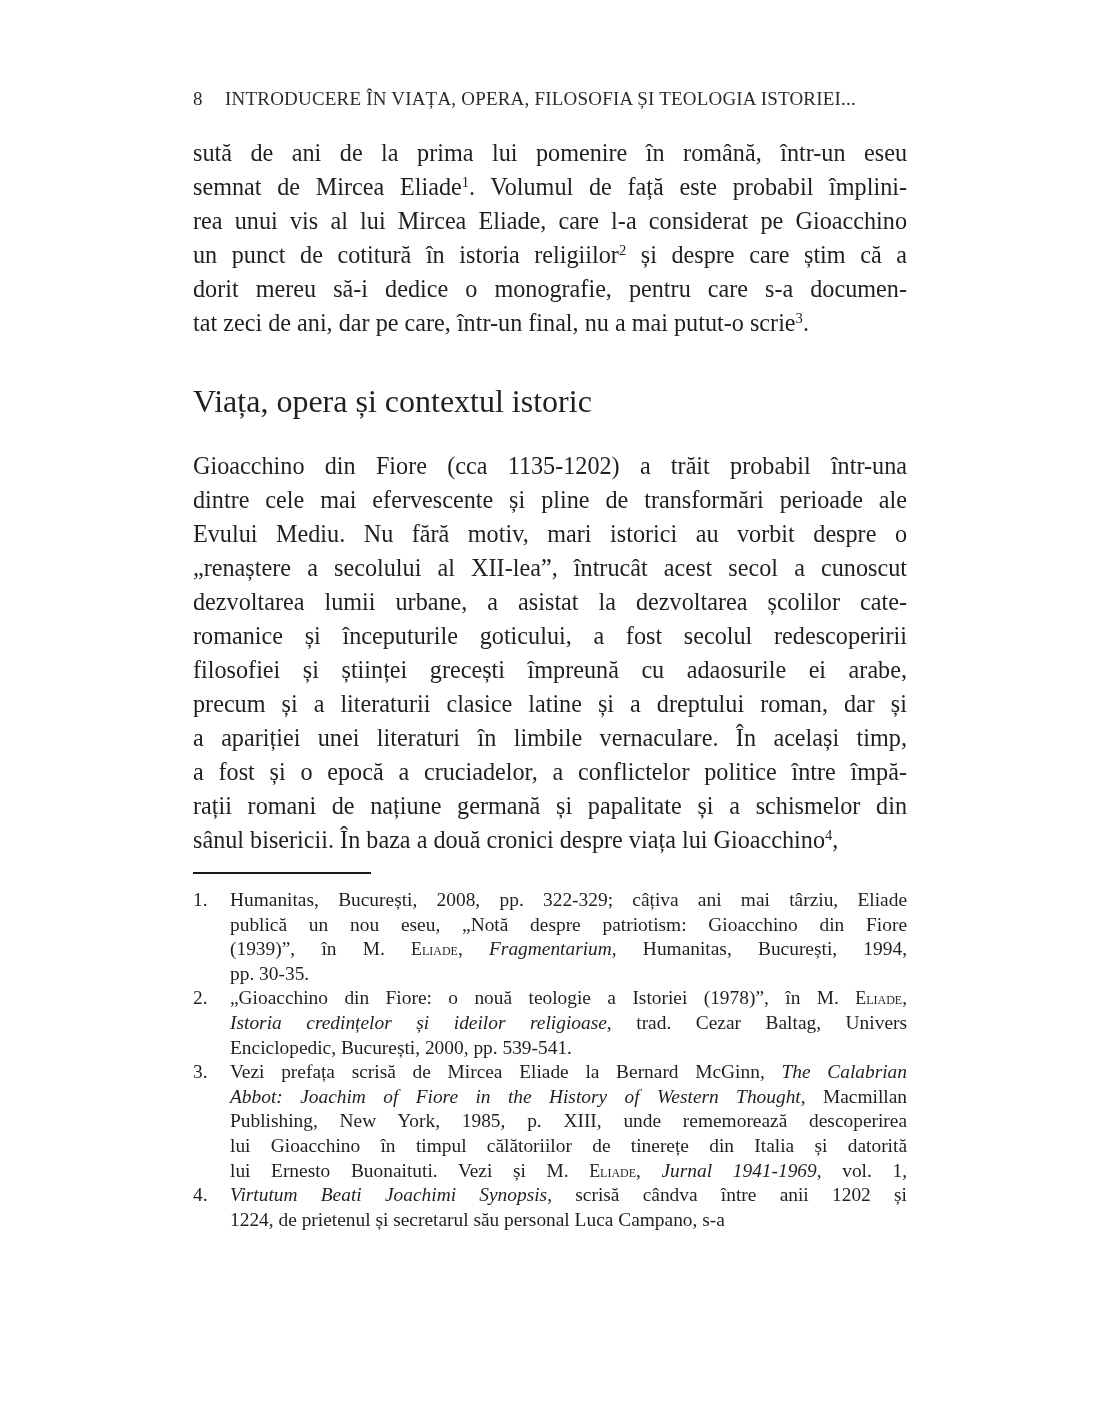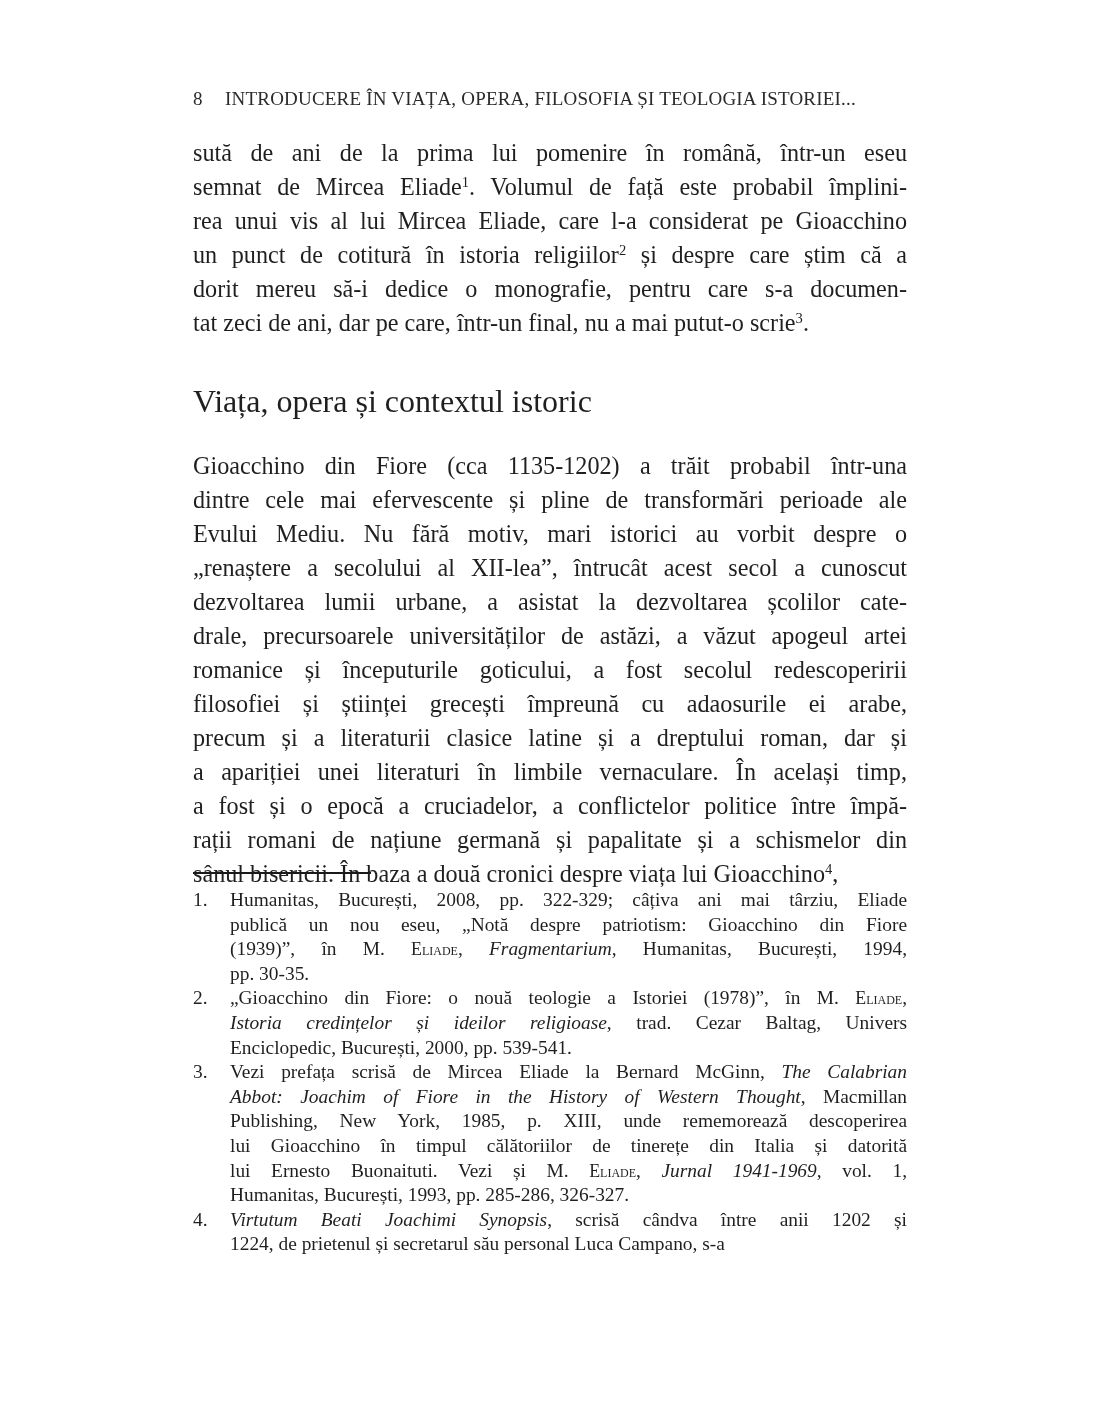--- a/index.html
+++ b/index.html
@@ -48,21 +48,20 @@
 
   <h2 class="section-heading" style="margin:0;font-weight:normal;">Viața, opera și contextul istoric</h2>
 
   <div class="body-text body2">
     <p>
         <span class="line"><span>Gioacchino din Fiore (cca 1135-1202) a trăit probabil într-una</span></span>
         <span class="line"><span>dintre cele mai efervescente și pline de transformări perioade ale</span></span>
         <span class="line"><span>Evului Mediu. Nu fără motiv, mari istorici au vorbit despre o</span></span>
         <span class="line"><span>„renaștere a secolului al XII-lea”, întrucât acest secol a cunoscut</span></span>
         <span class="line"><span>dezvoltarea lumii urbane, a asistat la dezvoltarea școlilor cate-</span></span>
-        <span class="line"><span>drale, precursoarele universităților de astăzi, a văzut apogeul artei</span></span>
         <span class="line"><span>romanice și începuturile goticului, a fost secolul redescoperirii</span></span>
         <span class="line"><span>filosofiei și științei grecești împreună cu adaosurile ei arabe,</span></span>
         <span class="line"><span>precum și a literaturii clasice latine și a dreptului roman, dar și</span></span>
         <span class="line"><span>a apariției unei literaturi în limbile vernaculare. În același timp,</span></span>
         <span class="line"><span>a fost și o epocă a cruciadelor, a conflictelor politice între împă-</span></span>
         <span class="line"><span>rații romani de națiune germană și papalitate și a schismelor din</span></span>
         <span class="line last"><span>sânul bisericii. În baza a două cronici despre viața lui Gioacchino</span><sup class="fn">4</sup><span>,</span></span>
       </p>
   </div>
 
@@ -87,21 +86,20 @@
         </div>
     </div>
     <div class="fnote">
       <span class="num">3.</span>
       <div>
           <span class="line"><span>Vezi prefața scrisă de Mircea Eliade la Bernard McGinn, </span><em>The Calabrian</em></span>
           <span class="line"><em>Abbot: Joachim of Fiore in the History of Western Thought</em><span>, Macmillan</span></span>
           <span class="line"><span>Publishing, New York, 1985, p. XIII, unde rememorează descoperirea</span></span>
           <span class="line"><span>lui Gioacchino în timpul călătoriilor de tinerețe din Italia și datorită</span></span>
           <span class="line"><span>lui Ernesto Buonaituti. Vezi și M. </span><span class="sc">Eliade</span><span>, </span><em>Jurnal 1941-1969</em><span>, vol. 1,</span></span>
-          <span class="line last"><span>Humanitas, București, 1993, pp. 285-286, 326-327.</span></span>
         </div>
     </div>
     <div class="fnote">
       <span class="num">4.</span>
       <div>
           <span class="line"><em>Virtutum Beati Joachimi Synopsis</em><span>, scrisă cândva între anii 1202 și</span></span>
           <span class="line last"><span>1224, de prietenul și secretarul său personal Luca Campano, s-a</span></span>
         </div>
     </div>
   </div>

